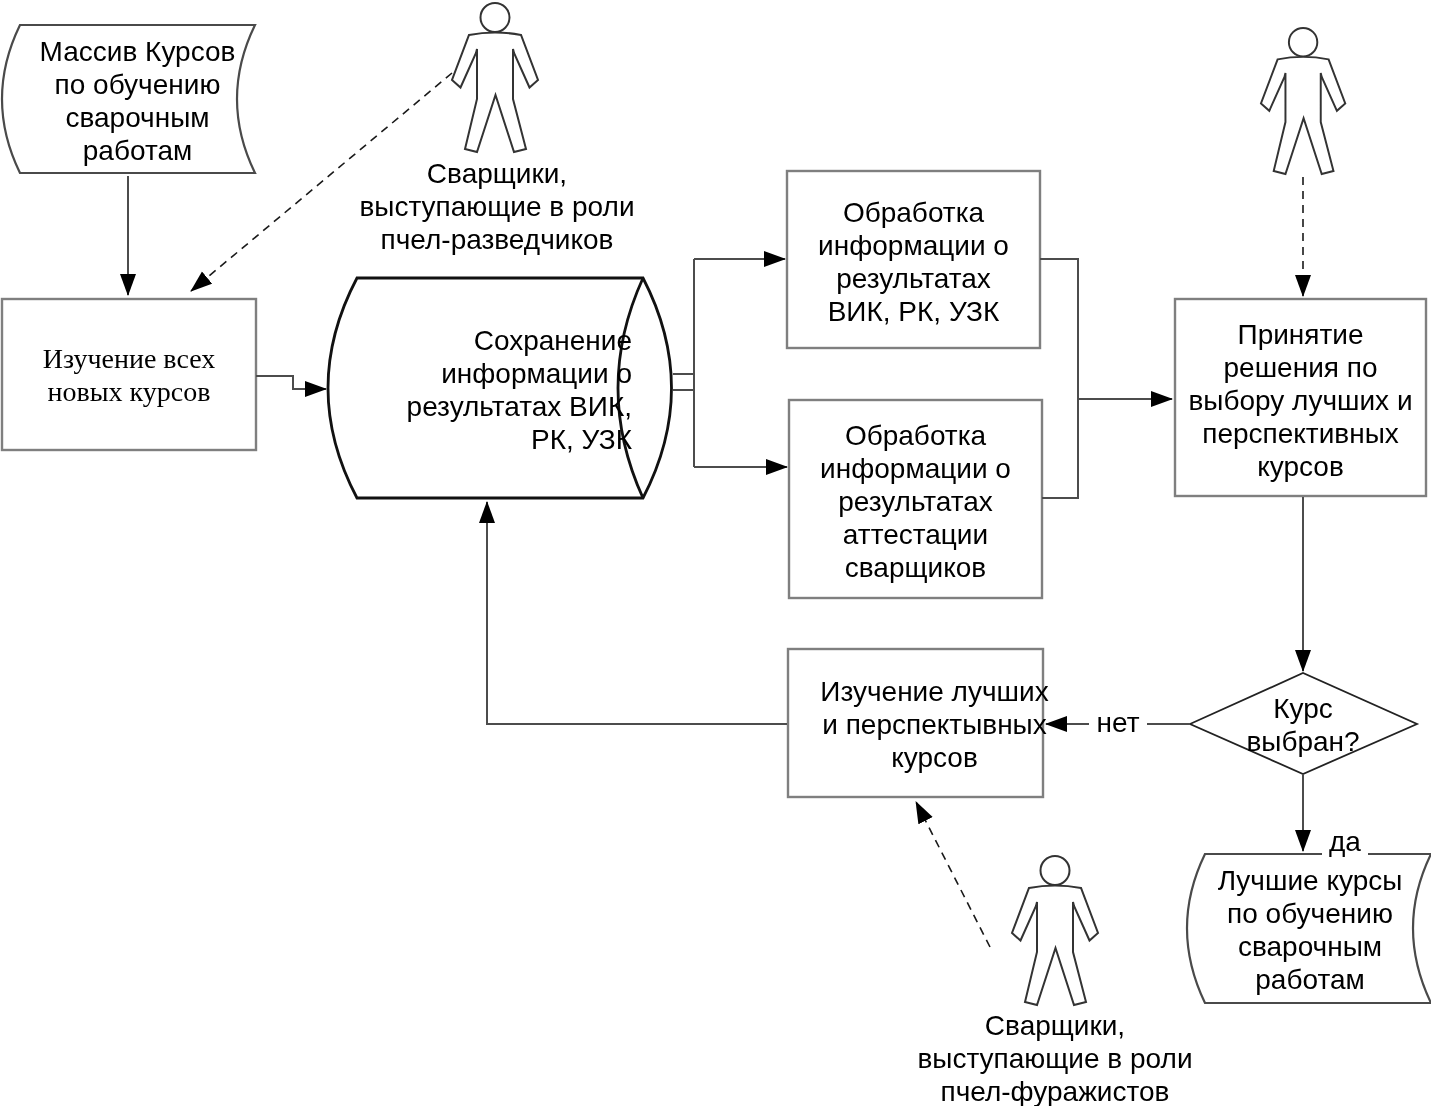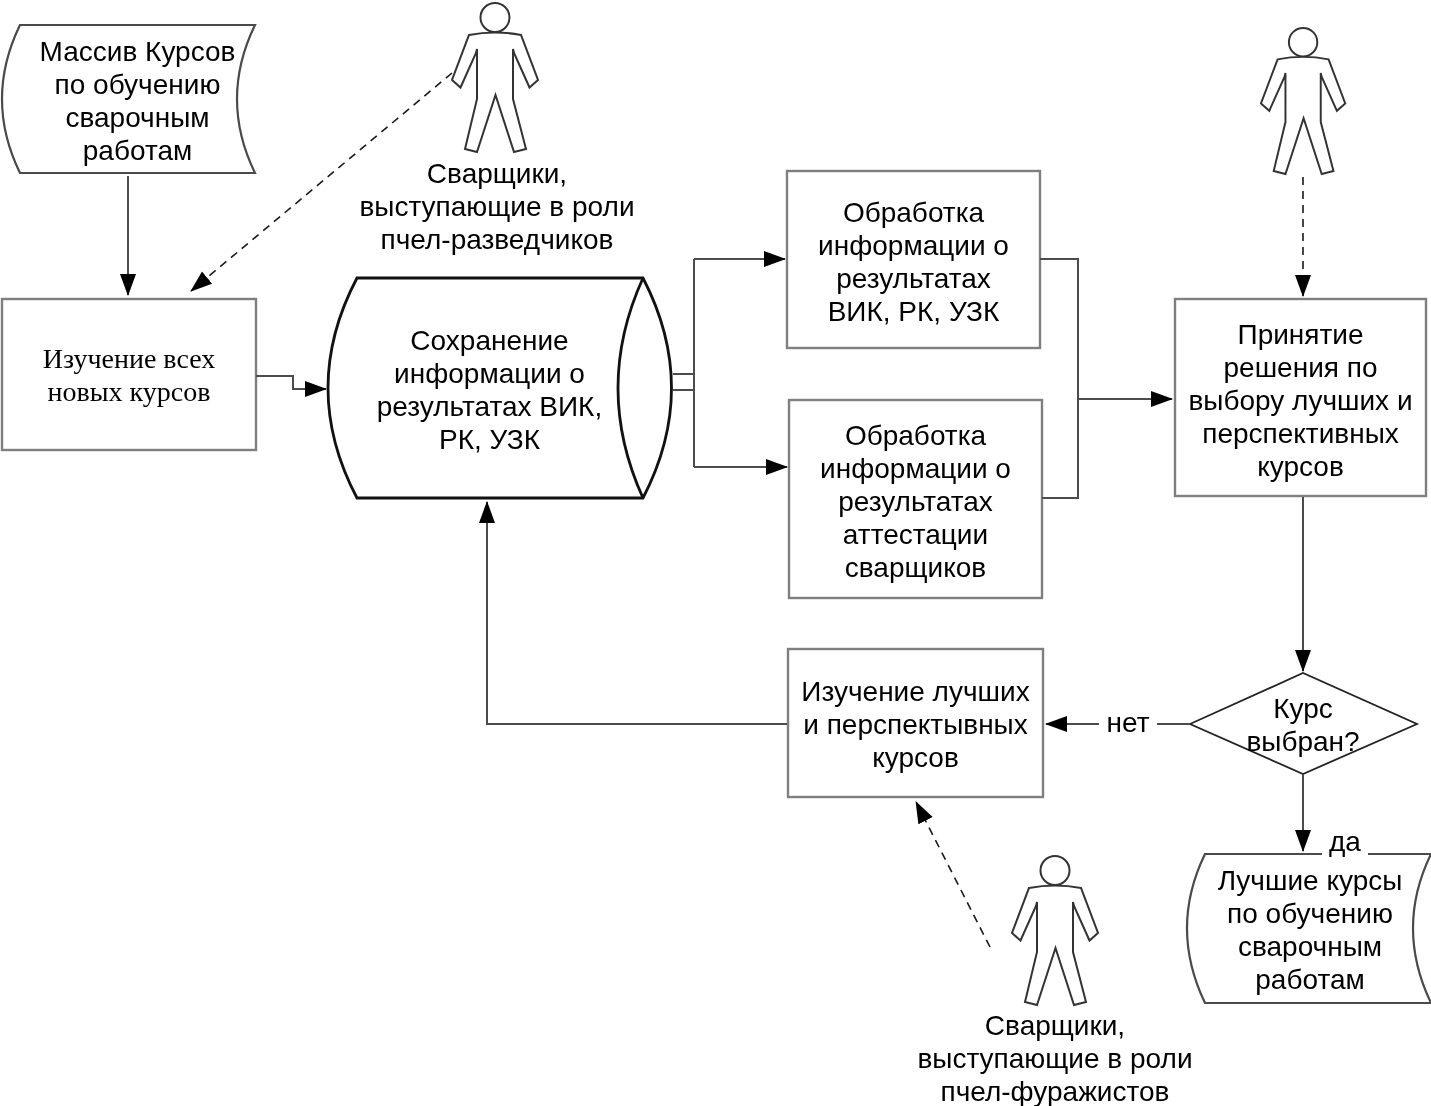--- a/index.html
+++ b/index.html
@@ -108,51 +108,51 @@
       <line x1="990" y1="947" x2="916" y2="802" marker-end="url(#arr)"></line>
     </g>
   </svg>
 
   <div class="lbl" style="left:20px;  top:35px;  width:235px;">Массив Курсов
 по обучению
 сварочным
 работам</div>
   <div class="lbl" style="left:2px;   top:342px; width:254px;font-family:Liberation Serif, serif;">Изучение всех
 новых курсов</div>
-  <div class="lbl" style="left:359px; top:324px; width:261px;">Сохранение
+  <div class="lbl" style="left:371px; top:324px; width:261px;text-align:right;">Сохранение
 информации о
 результатах ВИК,
 РК, УЗК</div>
   <div class="lbl" style="left:787px; top:196px; width:253px;">Обработка
 информации о
 результатах
 ВИК, РК, УЗК</div>
   <div class="lbl" style="left:789px; top:419px; width:253px;">Обработка
 информации о
 результатах
 аттестации
 сварщиков</div>
   <div class="lbl" style="left:1175px;top:318px; width:251px;">Принятие
 решения по
 выбору лучших и
 перспективных
 курсов</div>
   <div class="lbl" style="left:1203px;top:692px; width:200px;">Курс
 выбран?</div>
-  <div class="lbl" style="left:788px; top:675px; width:255px;">Изучение лучших
+  <div class="lbl" style="left:788px; top:675px; width:255px;padding-left:19px;">Изучение лучших
 и перспектывных
 курсов</div>
   <div class="lbl" style="left:1197px;top:864px; width:226px;">Лучшие курсы
 по обучению
 сварочным
 работам</div>
 
   <div class="lbl" style="left:327px; top:157px; width:340px;">Сварщики,
 выступающие в роли
 пчел-разведчиков</div>
   <div class="lbl" style="left:885px; top:1009px;width:340px;">Сварщики,
 выступающие в роли
 пчел-фуражистов</div>
 
-  <div class="edge-lbl" style="left:1089px;top:708px;width:58px;margin-left:10px;">нет</div>
+  <div class="edge-lbl" style="left:1089px;top:708px;width:58px;">нет</div>
   <div class="edge-lbl" style="left:1282px;top:827px;width:46px;margin-left:40px;">да</div>
 
 </div>
 
 </body></html>

